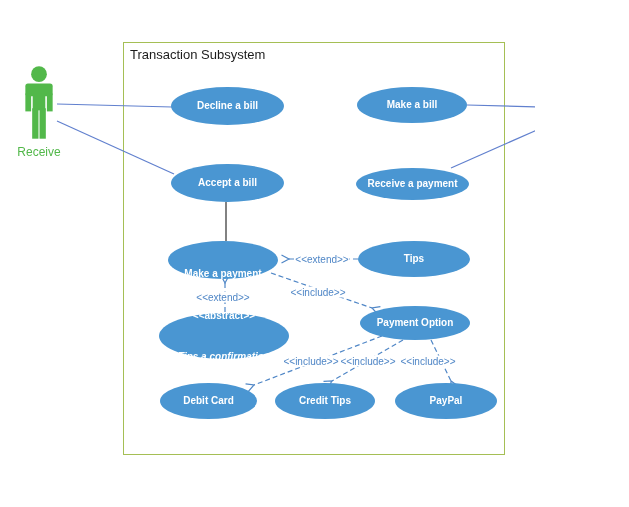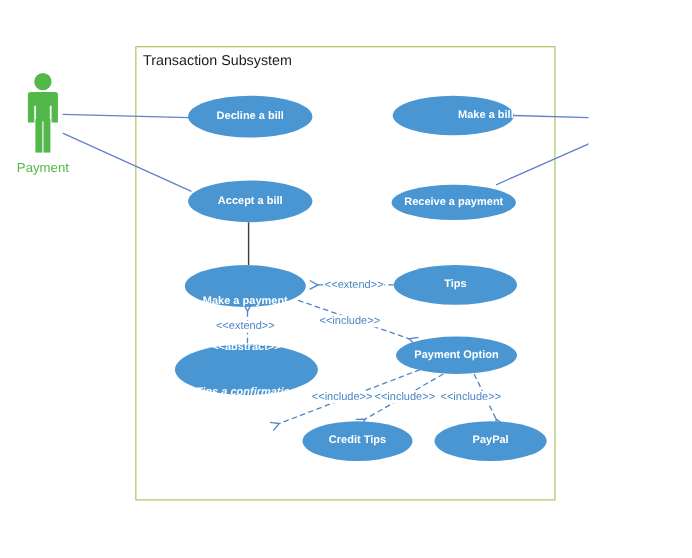--- a/index.html
+++ b/index.html
@@ -74,21 +74,21 @@
   <span class="conn-label" style="left:322px;top:259px;">&lt;&lt;extend&gt;&gt;</span>
   <span class="conn-label" style="left:223px;top:297px;">&lt;&lt;extend&gt;&gt;</span>
   <span class="conn-label" style="left:318px;top:292px;">&lt;&lt;include&gt;&gt;</span>
   <span class="conn-label" style="left:311px;top:361px;">&lt;&lt;include&gt;&gt;</span>
   <span class="conn-label" style="left:368px;top:361px;">&lt;&lt;include&gt;&gt;</span>
   <span class="conn-label" style="left:428px;top:361px;">&lt;&lt;include&gt;&gt;</span>
 
   <div class="usecase" style="left:171px;top:87px;width:113px;height:38px;">
     <span class="uc-label">Decline a bill</span>
   </div>
-  <div class="usecase" style="left:357px;top:87px;width:110px;height:36px;align-items:flex-end;">
+  <div class="usecase" style="left:357px;top:87px;width:110px;height:36px;">
     <span class="uc-label">Make a bill</span>
   </div>
   <div class="usecase" style="left:171px;top:164px;width:113px;height:38px;">
     <span class="uc-label">Accept a bill</span>
   </div>
   <div class="usecase" style="left:356px;top:168px;width:113px;height:32px;">
     <span class="uc-label">Receive a payment</span>
   </div>
   <div class="usecase" style="left:168px;top:241px;width:110px;height:38px;justify-content:flex-end;">
     <span class="uc-label">Make a payment</span>
@@ -96,38 +96,41 @@
   <div class="usecase" style="left:360px;top:306px;width:110px;height:34px;">
     <span class="uc-label">Payment Option</span>
   </div>
   <div class="usecase" style="left:358px;top:241px;width:112px;height:36px;">
     <span class="uc-label">Tips</span>
   </div>
   <div class="usecase" style="left:159px;top:313px;width:130px;height:46px;gap:30px;">
     <span class="uc-label">&lt;&lt;abstract&gt;&gt;</span>
     <span class="uc-label italic">Tips a confirmation</span>
   </div>
+  <div class="usecase" style="left:160px;top:383px;width:97px;height:36px;">
+    <span class="uc-label">Debit Card</span>
+  </div>
   <div class="usecase" style="left:275px;top:383px;width:100px;height:36px;">
     <span class="uc-label">Credit Tips</span>
   </div>
   <div class="usecase" style="left:395px;top:383px;width:102px;height:36px;">
     <span class="uc-label">PayPal</span>
   </div>
 
   <div class="actor" style="left:7px;top:65px;">
     <svg class="actor-icon" width="42" height="76" viewBox="0 0 40 70">
       <circle cx="20" cy="7.5" r="7.5" fill="#52b84a"></circle>
       <rect x="7" y="16.5" width="26" height="12" rx="2.5" fill="#52b84a"></rect>
       <rect x="7" y="26" width="5.5" height="17" fill="#52b84a"></rect>
       <rect x="27.5" y="26" width="5.5" height="17" fill="#52b84a"></rect>
       <rect x="14" y="26" width="12" height="16" fill="#52b84a"></rect>
       <rect x="13.5" y="40" width="6" height="29" fill="#52b84a"></rect>
       <rect x="20.5" y="40" width="6" height="29" fill="#52b84a"></rect>
     </svg>
-    <span class="actor-label">Payment</span>
+    <span class="actor-label">Receive</span>
   </div>
 
   <div class="actor" style="left:558px;top:65px;">
     <svg class="actor-icon" width="42" height="76" viewBox="0 0 40 70">
       <circle cx="20" cy="7.5" r="7.5" fill="#52b84a"></circle>
       <rect x="7" y="16.5" width="26" height="12" rx="2.5" fill="#52b84a"></rect>
       <rect x="7" y="26" width="5.5" height="17" fill="#52b84a"></rect>
       <rect x="27.5" y="26" width="5.5" height="17" fill="#52b84a"></rect>
       <rect x="14" y="26" width="12" height="16" fill="#52b84a"></rect>
       <rect x="13.5" y="40" width="6" height="29" fill="#52b84a"></rect>

